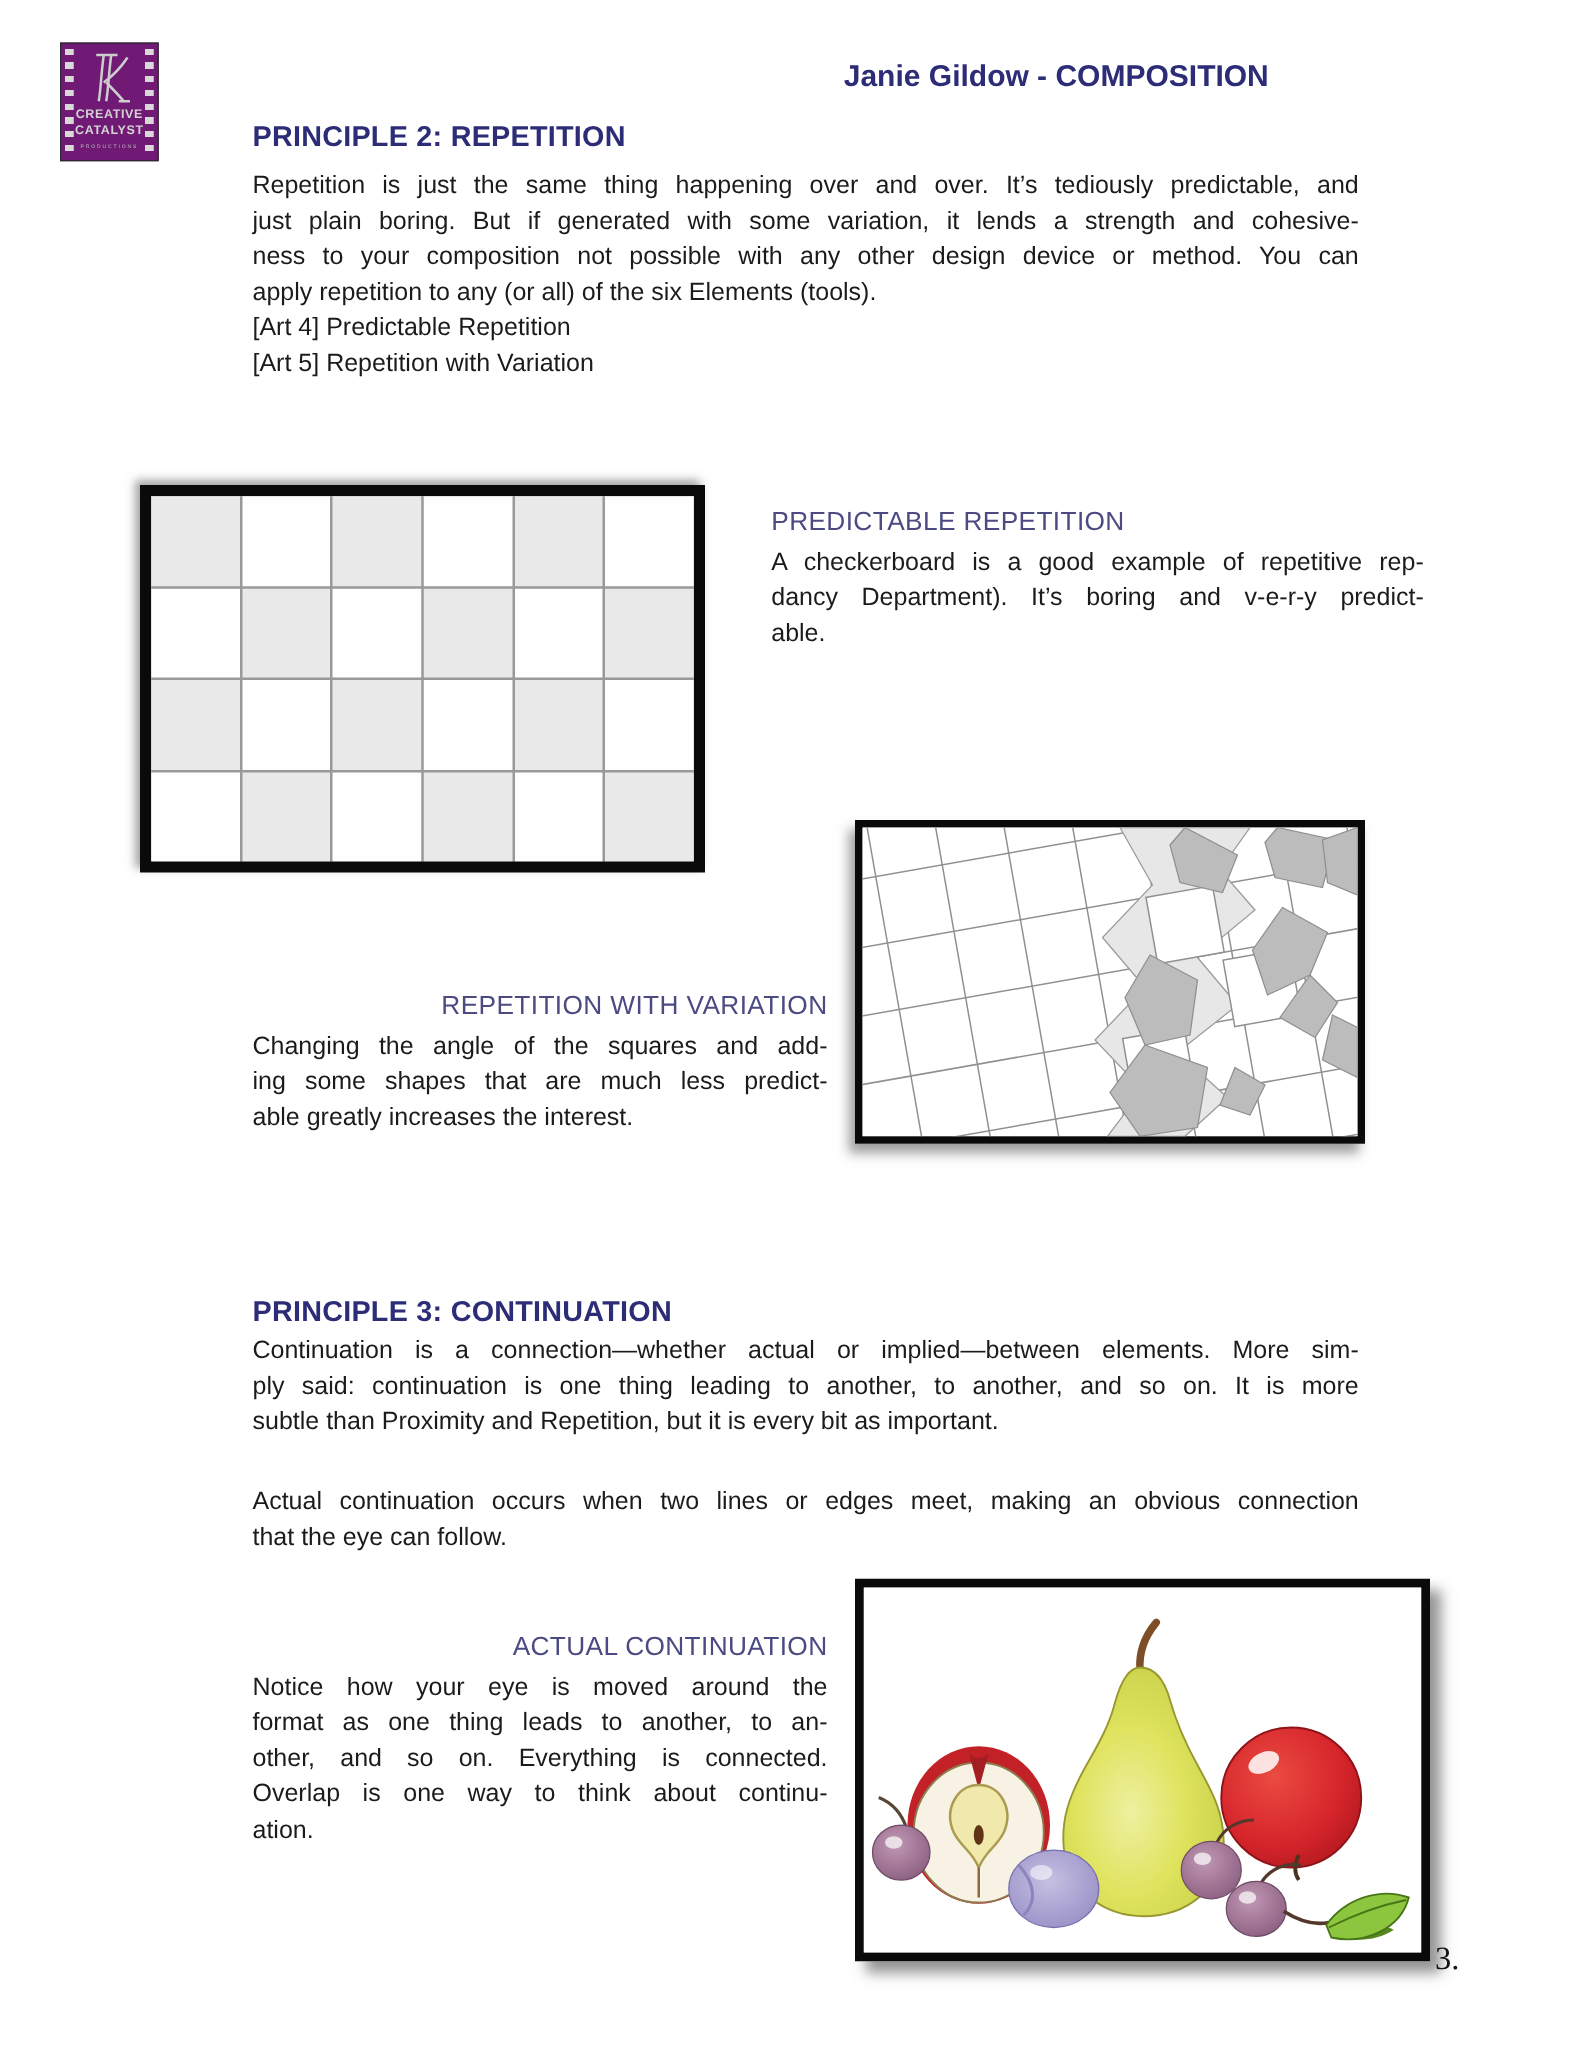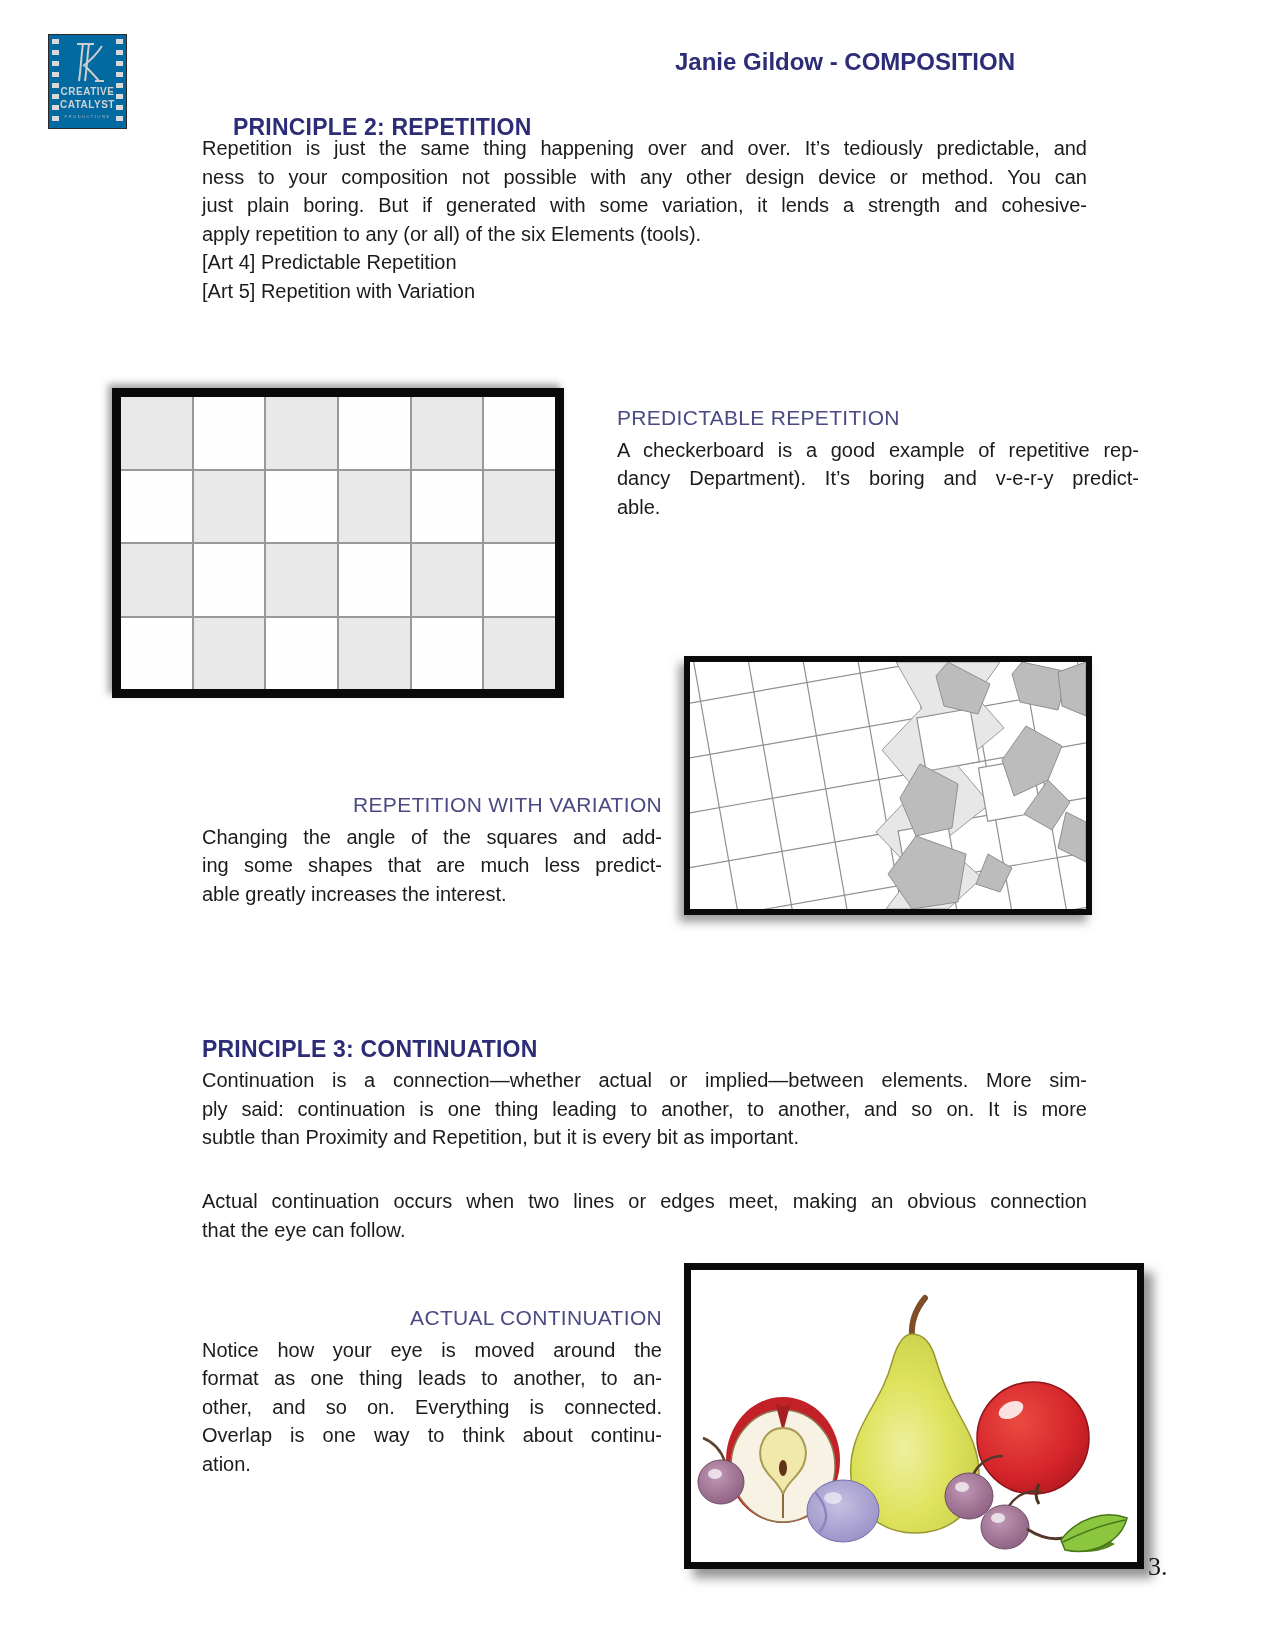--- a/index.html
+++ b/index.html
@@ -23,21 +23,21 @@
   #fig-checker{left:112px;top:388px;width:434px;height:292px;border-width:9px;
     box-shadow:-4px -4px 7px rgba(90,90,90,.55);}
   #checker-grid{width:100%;height:100%;display:grid;gap:2px;}
   #checker-grid div{width:100%;height:100%;}
   #fig-variation{left:684px;top:656px;width:396px;height:247px;
     box-shadow:-5px 7px 9px rgba(60,60,60,.5);}
   #fig-fruit{left:684px;top:1263px;width:446px;height:292px;border-width:7px;
     box-shadow:9px 9px 10px rgba(60,60,60,.55);}
   .fig svg{display:block;width:100%;height:100%;}
   
-  #logo{left:48px;top:34px;width:77px;height:93px;background:#0369a1;border:1px solid #2a2a2a;}
+  #logo{left:48px;top:34px;width:77px;height:93px;background:#701a75;border:1px solid #2a2a2a;}
   .sprk{position:absolute;top:4px;bottom:4px;width:7px;
     background:repeating-linear-gradient(to bottom,#d9d9d9 0 5px,rgba(0,0,0,0) 5px 11px);}
   .sprk.l{left:3px;} .sprk.r{right:3px;}
   .brandline{position:absolute;left:10px;right:10px;text-align:center;color:#d2d2d2;
     font-weight:bold;font-size:10px;letter-spacing:.5px;}
   #brand1{top:51px;} #brand2{top:64px;}
   #brand3{top:79px;font-size:4px;letter-spacing:1.5px;color:#bdbdbd;font-weight:normal;}
   #monogram{position:absolute;left:17px;top:4px;}
   
   #pagenum{left:1148px;top:1552px;width:70px;font-family:"Liberation Serif",serif;
@@ -61,25 +61,25 @@
         <path d="M29 42 H38"></path>
       </g>
     </svg>
     <div id="brand1" class="brandline">CREATIVE</div>
     <div id="brand2" class="brandline">CATALYST</div>
     <div id="brand3" class="brandline">PRODUCTIONS</div>
   </div>
 
   <div class="abs title" style="left:675px;top:48px;width:500px;">Janie Gildow - COMPOSITION</div>
 
-  <div class="abs h-main" style="left:202px;top:114px;margin-left:31px;">PRINCIPLE 2: REPETITION</div>
+  <div class="abs h-main" style="left:202px;top:96px;">PRINCIPLE 2: REPETITION</div>
   <div class="abs pblock" style="left:202px;top:134px;width:885px;">
       <div class="pline jl">Repetition is just the same thing happening over and over. It’s tediously predictable, and</div>
+      <div class="pline jl">just plain boring. But if generated with some variation, it lends a strength and cohesive-</div>
       <div class="pline jl">ness to your composition not possible with any other design device or method. You can</div>
-      <div class="pline jl">just plain boring. But if generated with some variation, it lends a strength and cohesive-</div>
       <div class="pline">apply repetition to any (or all) of the six Elements (tools).</div>
       <div class="pline">[Art 4] Predictable Repetition</div>
       <div class="pline">[Art 5] Repetition with Variation</div>
     </div>
 
   <div id="fig-checker" class="fig">
     <div id="checker-grid" style="grid-template-columns: repeat(6, 1fr); background: rgb(153, 153, 153);">
         <div style="background: rgb(233, 233, 233);"></div>
         <div style="background: rgb(254, 254, 254);"></div>
         <div style="background: rgb(233, 233, 233);"></div>

